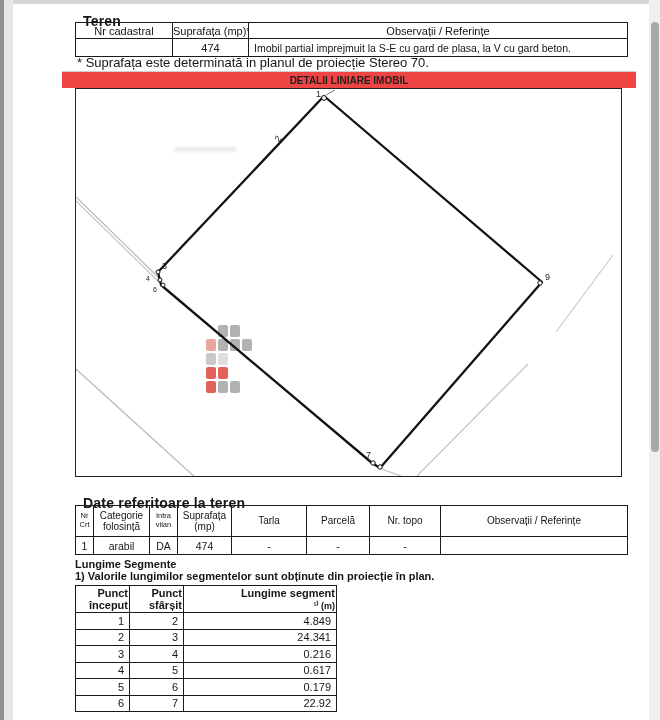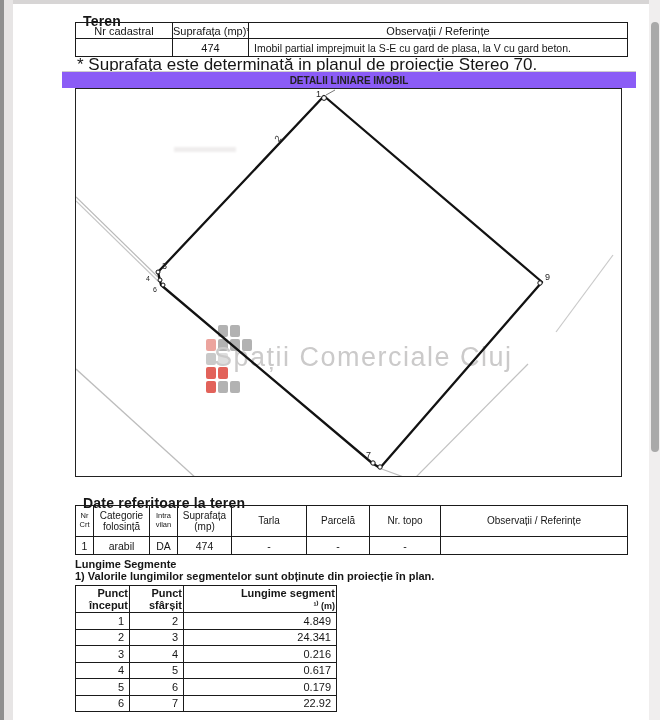--- a/index.html
+++ b/index.html
@@ -21,25 +21,25 @@
   table{border-collapse:collapse;table-layout:fixed}
   th,td{border:1.5px solid #1a1a1a;overflow:hidden;white-space:nowrap;padding:0}
   th{font-weight:normal}
 
   
   .t1{width:552px}
   .t1 th{font-size:11px;height:15px;text-align:center}
   .t1 td{font-size:11px;height:17px;text-align:center}
   .t1 td:nth-child(3){text-align:left;padding-left:5px;font-size:10.5px}
 
-  .note{font-size:17px}
+  .note{font-size:13px}
 
   
   .plot-bar{
-    left:62px;top:71px;width:574px;height:16px;background:#8b5cf6;
+    left:62px;top:71px;width:574px;height:16px;background:#ef4444;
     display:flex;align-items:center;justify-content:center;
     font-size:10px;font-weight:bold;color:#222;border-top:1px solid #cfcdcd;
   }
   .plot-box{
     left:75px;top:88px;width:547px;height:389px;background:#fff;
     border:1.2px solid #222;box-sizing:border-box;overflow:hidden;
   }
   .plot-box svg{position:absolute;left:0;top:0;z-index:2}
   .wm-text{
     position:absolute;left:138px;top:253px;z-index:1;
@@ -127,21 +127,20 @@
       <div class="c-e"></div>
     <div class="c-r"></div>
       <div class="c-r"></div>
       <div class="c-e"></div>
       <div class="c-e"></div>
     <div class="c-r"></div>
       <div class="c-g"></div>
       <div class="c-g"></div>
       <div class="c-e"></div>
   </div>
-  <div class="wm-text">Spații Comerciale Cluj</div>
 
   <svg width="545" height="387" viewBox="0 0 545 387">
 
     <polyline fill="none" stroke="#b9b9b9" stroke-width="1.2" points="0,108 83,189"></polyline>
     <polyline fill="none" stroke="#c6c6c6" stroke-width="1.2" points="0,112 83,193"></polyline>
     <polyline fill="none" stroke="#bdbdbd" stroke-width="1.3" points="0,280 121,390"></polyline>
     <polyline fill="none" stroke="#bdbdbd" stroke-width="1.2" points="303,379 333,390"></polyline>
     <polyline fill="none" stroke="#c2c2c2" stroke-width="1.2" points="338,390 452,275"></polyline>
     <polyline fill="none" stroke="#c9c9c9" stroke-width="1.2" points="480,243 537,166"></polyline>
 

